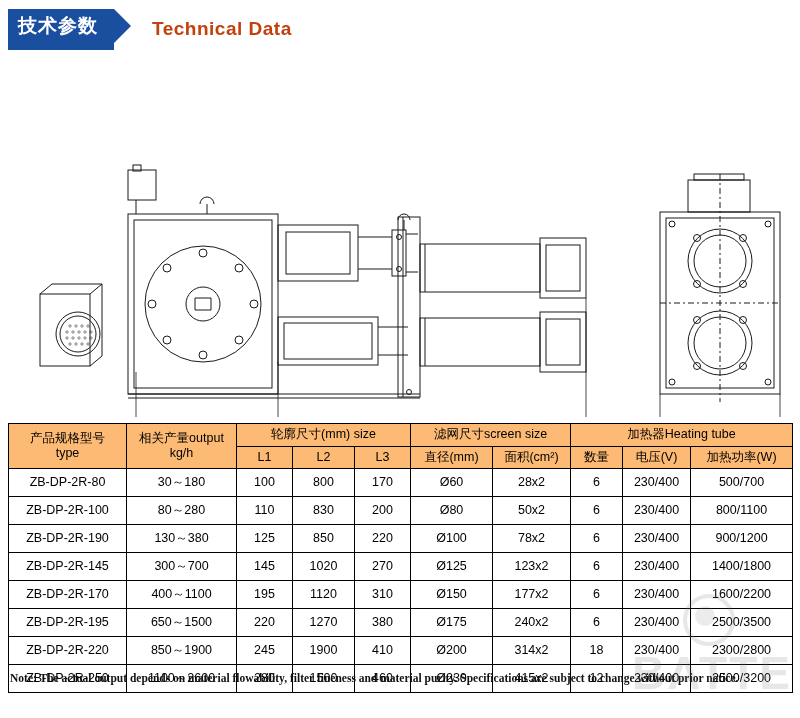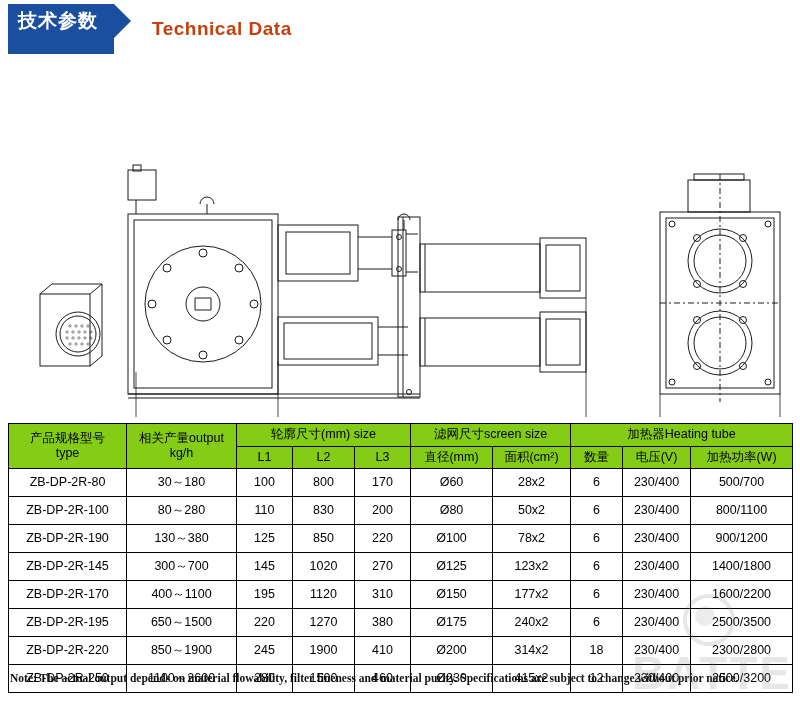--- a/index.html
+++ b/index.html
@@ -25,21 +25,21 @@
     align-items: center;
     height: 34px;
   }
   .header-badge {
     position: relative;
     background: #1a4fa0;
     color: #ffffff;
     font-size: 19px;
     font-weight: bold;
     letter-spacing: 1px;
-    padding: 5px 16px 21px 10px;
+    padding: 5px 16px 12px 10px;
     height: 24px;
     line-height: 24px;
     box-sizing: content-box;
   }
   .header-badge:after {
     content: "";
     position: absolute;
     right: -17px;
     top: 0;
     width: 0;
@@ -82,21 +82,21 @@
     border: 1px solid #000;
     text-align: center;
     font-size: 12.5px;
     padding: 3px 1px;
     color: #000;
     background: #fff;
     line-height: 1.25;
   }
   table.spec thead th {
     font-weight: normal;
-    background: #84cc16;
+    background: #fdba74;
   }
   table.spec tbody td {
     height: 21px;
   }
   td.model {
     letter-spacing: 0px;
   }
 
   
   .note {

